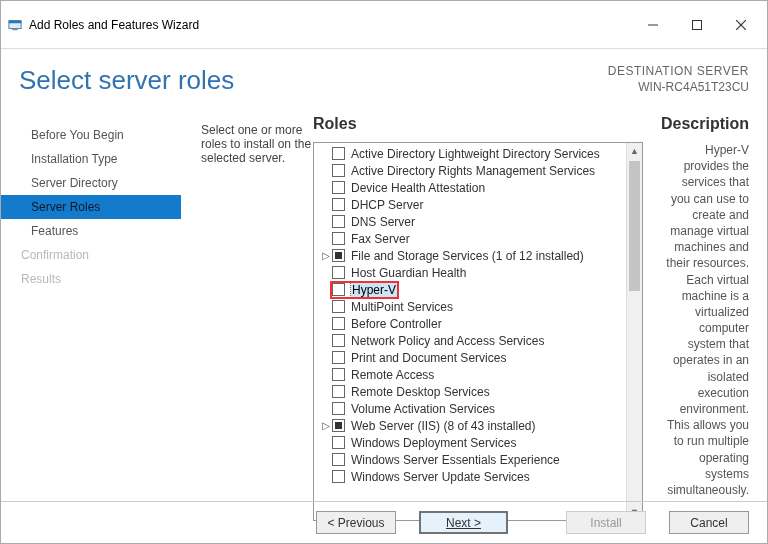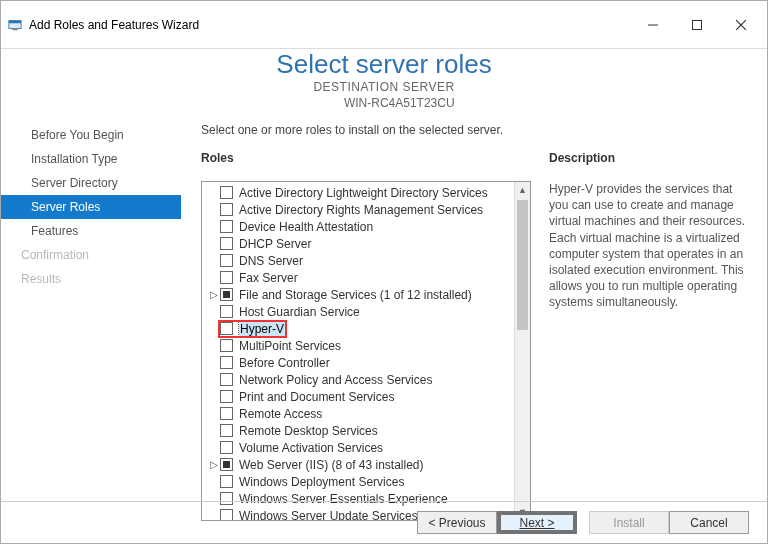--- a/index.html
+++ b/index.html
@@ -36,21 +36,20 @@
     font-family: "Segoe UI Symbol", sans-serif;
     color: #333;
   }
   
   .header {
     height: 62px;
     display: flex;
     align-items: center;
     padding: 0 18px;
     justify-content: space-between;
-    flex-direction: column;
   }
   .page-title {
     font-size: 26px;
     font-weight: 300;
     color: #3073b2;
   }
   .dest { text-align: right; font-size: 12px; color: #666; line-height: 1.3; }
   .dest .line1 { letter-spacing: 0.5px; }
   
   .main {
@@ -63,39 +62,38 @@
     padding-top: 12px;
   }
   .side-item {
     padding: 5px 8px 5px 30px;
     font-size: 12px;
     color: #555;
     cursor: default;
   }
   .side-item.sel {
     background: #147bcc;
-    color: #ffffff;
+    color: #0f172a;
   }
   .side-item.dim { color: #b8b8b8; padding-left: 20px; }
   .content {
     flex: 1;
     padding: 4px 18px 0 20px;
     display: flex;
-    flex-direction: column;
   }
   .instr { font-size: 12px; color: #444; margin-bottom: 14px; margin-top:8px;}
   .cols {
     display: flex;
     gap: 18px;
     flex: 1;
     min-height: 0;
   }
   .roles-col { width: 330px; flex-shrink: 0; display: flex; flex-direction: column; }
   .desc-col { flex: 1; }
-  .col-head { font-weight: 600; font-size: 12px; margin-bottom: 16px; color:#333;}
+  .col-head { font-weight: 600; font-size: 16px; margin-bottom: 9px; color:#333;}
   .roles-box {
     border: 1px solid #999;
     flex: 1;
     overflow: hidden;
     position: relative;
     display: flex;
   }
   .roles-scroll {
     flex:1;
     overflow-y: hidden;
@@ -161,43 +159,44 @@
   }
   .hilite {
     border: 2px solid #e33;
     position: absolute;
     pointer-events: none;
   }
   .desc-text {
     font-size: 12px;
     line-height: 1.35;
     color: #555;
+    text-align: right;
   }
   
   .footer {
     position: absolute;
     left:0; right:0; bottom:0;
     height: 42px;
     border-top: 1px solid #ccc;
     display: flex;
     align-items: center;
     justify-content: flex-end;
     padding-right: 18px;
-    gap: 0;
+    gap: 23px;
   }
   .btn {
     min-width: 80px;
     height: 23px;
     border: 1px solid #999;
     background: #efefef;
     font-size: 12px;
     display:flex; align-items:center; justify-content:center;
     padding: 0 10px;
   }
-  .btn.default { border: 4px solid #737373; background:#e5f1fb; padding:0 12px;text-decoration:underline;}
+  .btn.default { border: 2px solid #737373; background:#e5f1fb; padding:0 25px;text-decoration:underline;}
   .btn.disabled { color: #999; border-color:#ccc; }
 </style>
 </head>
 <body>
 
 <div class="titlebar">
   <span class="app-icon">
     <svg width="14" height="14" viewBox="0 0 16 16">
       <rect x="1" y="3" width="14" height="9" fill="#dfeaf5" stroke="#2a77b8"></rect>
       <rect x="1" y="3" width="14" height="3" fill="#2a77b8"></rect>
@@ -280,21 +279,21 @@
                 <span class="lbl">Fax Server</span>
               </div>
               <div class="role-row">
                 <span class="expander">▷</span>
                 <span class="chk partial"></span>
                 <span class="lbl">File and Storage Services (1 of 12 installed)</span>
               </div>
               <div class="role-row">
                 <span class="expander"></span>
                 <span class="chk"></span>
-                <span class="lbl">Host Guardian Service</span>
+                <span class="lbl">Host Guardian Health</span>
               </div>
               <div class="role-row sel">
                 <span class="expander"></span>
                 <span class="chk"></span>
                 <span class="lbl">Hyper-V</span>
               </div>
               <div class="role-row">
                 <span class="expander"></span>
                 <span class="chk"></span>
                 <span class="lbl">MultiPoint Services</span>

